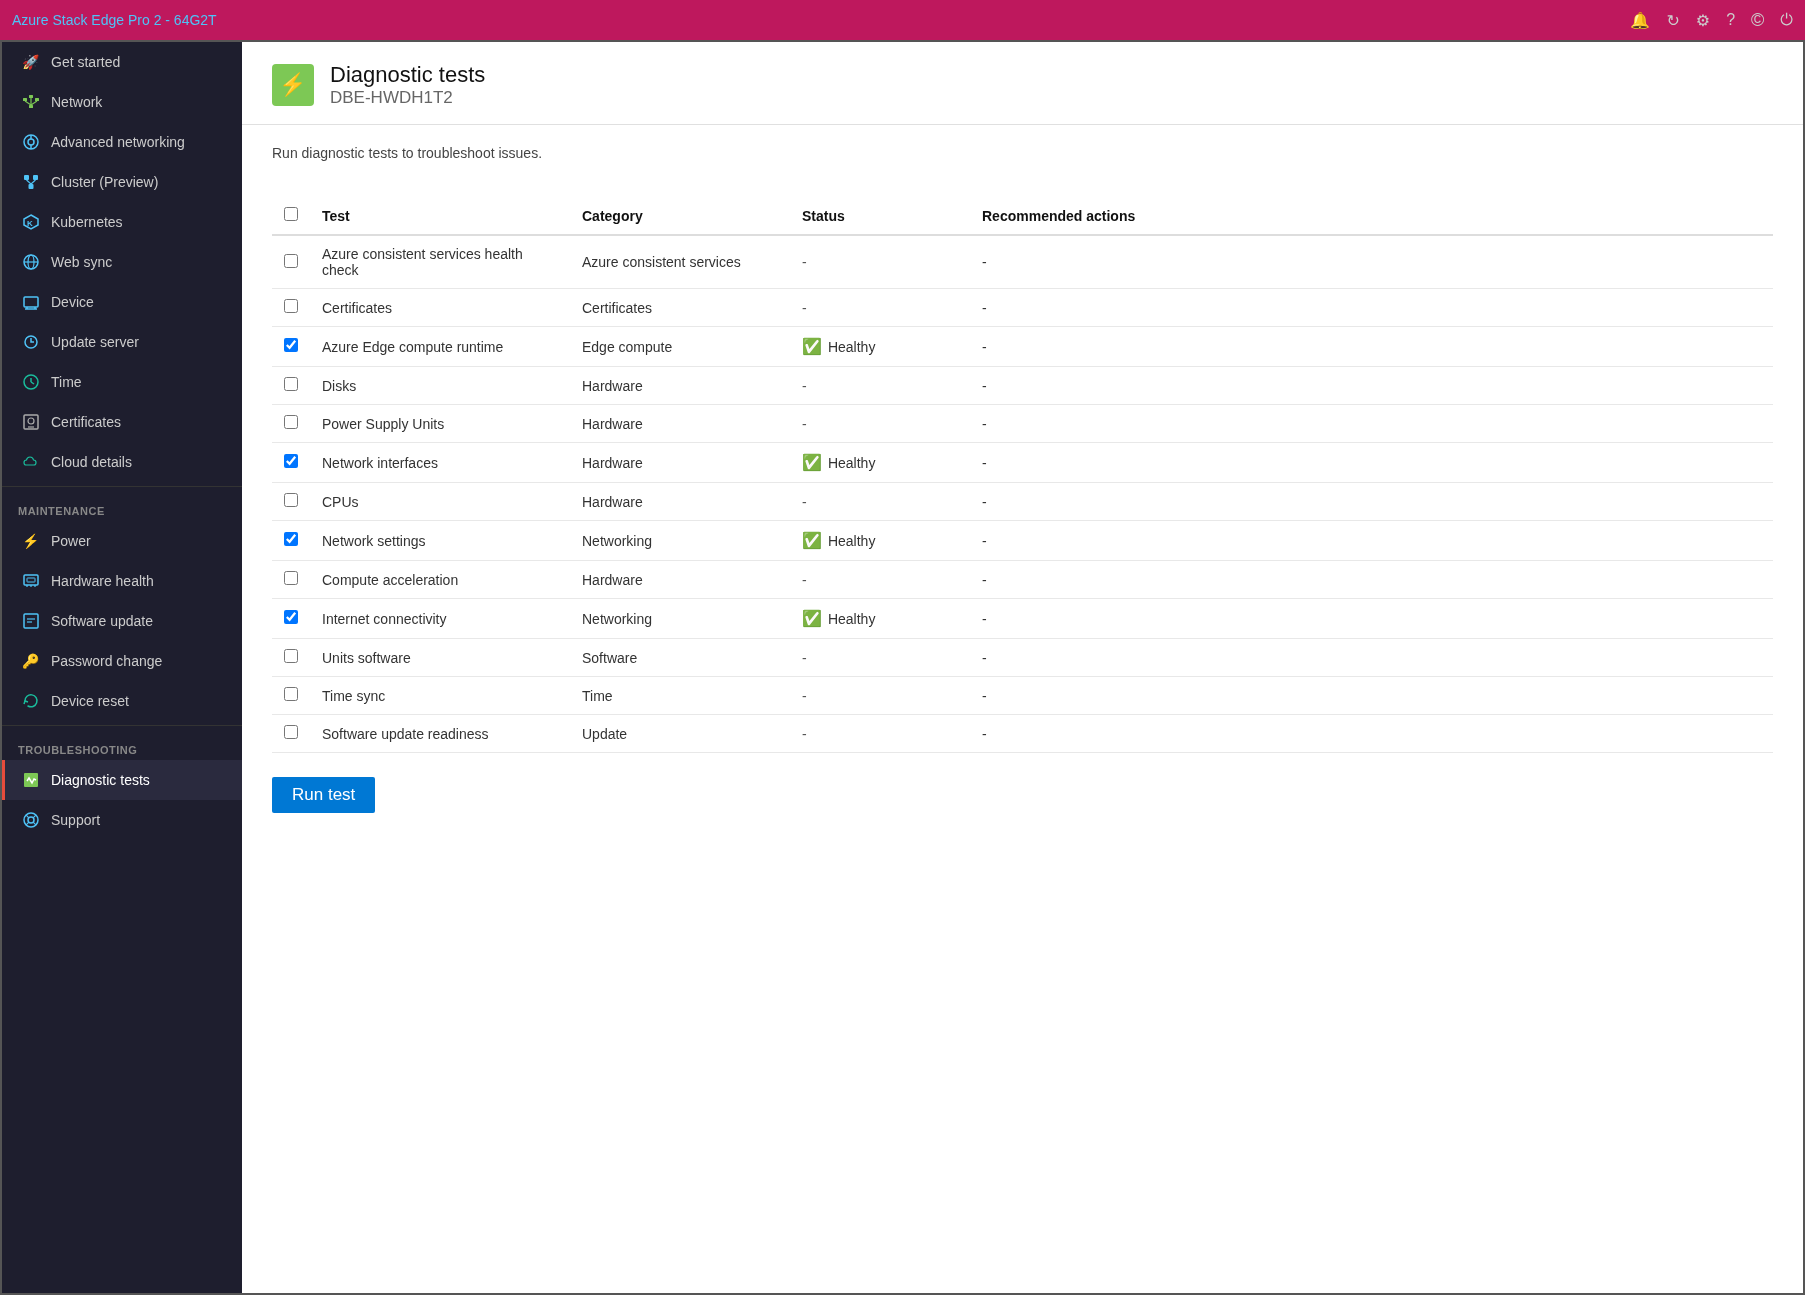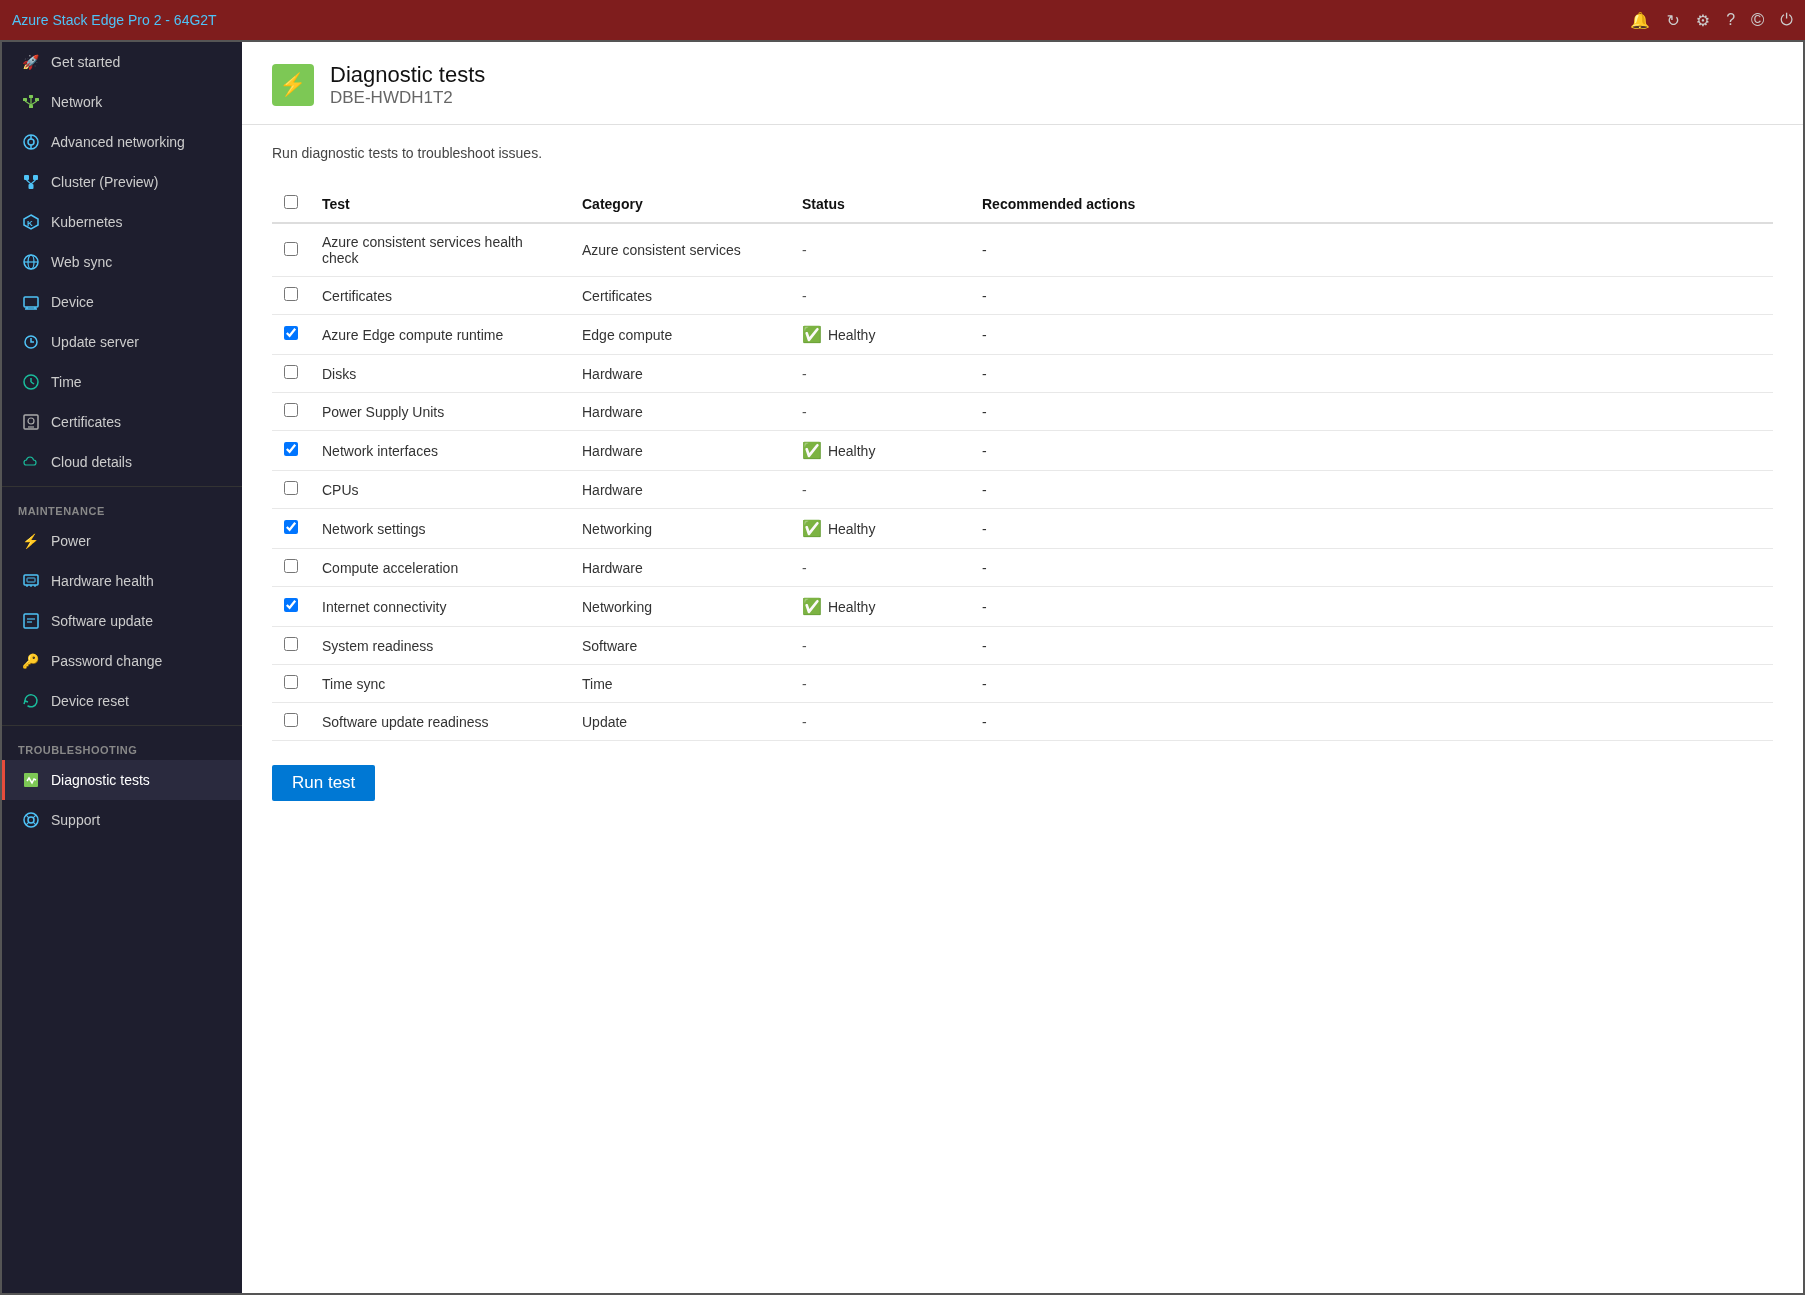--- a/index.html
+++ b/index.html
@@ -1,20 +1,20 @@
 <!DOCTYPE html>
 <html><head>
   <meta charset="utf-8">
   <style>
     * { box-sizing: border-box; margin: 0; padding: 0; }
     body { font-family: 'Segoe UI', Arial, sans-serif; font-size: 14px; background: #f0f0f0; color: #333; display: flex; flex-direction: column; height: 100vh; overflow: hidden; }
 
     
     .titlebar {
-      background: #7f1d1d;
+      background: #be185d;
       color: #4fc3f7;
       display: flex;
       align-items: center;
       padding: 0 12px;
       height: 40px;
       flex-shrink: 0;
       justify-content: space-between;
     }
     .titlebar-title { font-size: 14px; font-weight: 500; color: #4fc3f7; }
     .titlebar-icons { display: flex; gap: 16px; align-items: center; }
@@ -93,21 +93,21 @@
       align-items: center;
       justify-content: center;
       color: white;
       font-size: 22px;
     }
     .page-header-text h1 { font-size: 22px; font-weight: 400; color: #111; }
     .page-header-text p { font-size: 17px; color: #666; }
 
     
     .content-area { padding: 20px 30px; }
-    .content-description { color: #444; margin-bottom: 24px; font-size: 14px; }
+    .content-description { color: #444; margin-bottom: 36px; font-size: 14px; }
 
     
     .diag-table { width: 100%; border-collapse: collapse; }
     .diag-table thead tr { border-bottom: 2px solid #ddd; }
     .diag-table th { text-align: left; padding: 10px 12px; font-weight: 600; font-size: 14px; color: #111; }
     .diag-table td { padding: 10px 12px; border-bottom: 1px solid #e8e8e8; font-size: 14px; color: #333; }
 
     .col-check { width: 36px; }
     .col-test { width: 260px; }
     .col-category { width: 220px; }
@@ -448,21 +448,21 @@
               <td class="col-status">
                 <span class="status-healthy">
                   <span class="status-healthy-icon">✅</span>
                   <span>Healthy</span>
                 </span>
               </td>
               <td class="col-actions">-</td>
             </tr>
             <tr>
               <td class="col-check"><input type="checkbox" class="diag-checkbox" style=""></td>
-              <td class="col-test">System readiness</td>
+              <td class="col-test">Units software</td>
               <td class="col-category">Software</td>
               <td class="col-status"><span class="status-dash">-</span></td>
               <td class="col-actions">-</td>
             </tr>
             <tr>
               <td class="col-check"><input type="checkbox" class="diag-checkbox" style=""></td>
               <td class="col-test">Time sync</td>
               <td class="col-category">Time</td>
               <td class="col-status"><span class="status-dash">-</span></td>
               <td class="col-actions">-</td>

